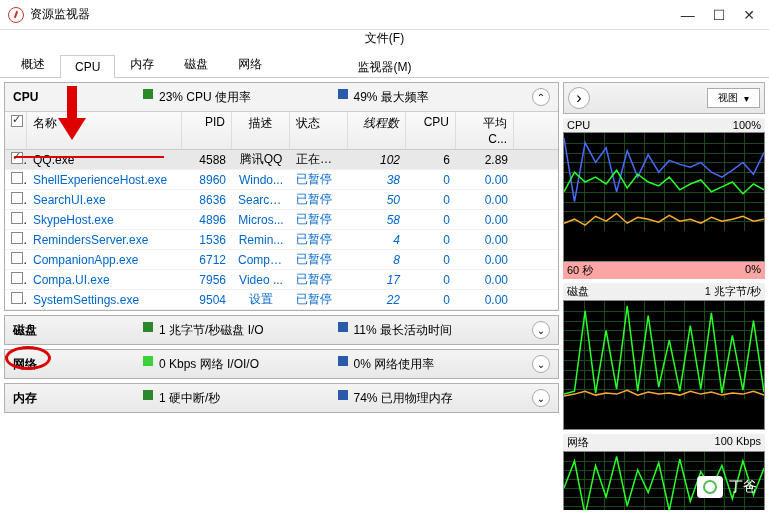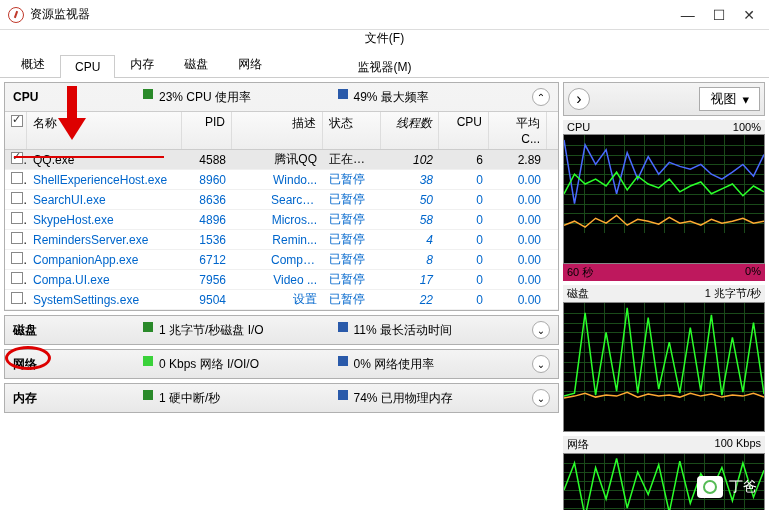--- a/index.html
+++ b/index.html
@@ -25,35 +25,35 @@
 .panel-header .stat { display: flex; align-items: flex-start; flex: 1; }
 .expand-btn { width: 18px; height: 18px; border: 1px solid #aaa; border-radius: 50%; display: flex; align-items: center; justify-content: center; background: #fff; cursor: pointer; font-size: 10px; }
 .proc-table { background: #fff; font-size: 12px; }
 .proc-head { display: flex; background: linear-gradient(#fafafa, #eee); border-bottom: 1px solid #ccc; border-top: 1px solid #ccc; }
 .proc-head > div { padding: 3px 6px; border-right: 1px solid #ddd; }
 .proc-row { display: flex; border-bottom: 1px solid #f0f0f0; height: 20px; align-items: center; }
 .proc-row > div { padding: 1px 6px; overflow: hidden; white-space: nowrap; text-overflow: ellipsis; }
 .c-chk { width: 22px; text-align: center; }
 .c-name { width: 155px; text-align: left; }
 .c-pid { width: 50px; text-align: right; }
-.c-desc { width: 58px; text-align: right; margin-left: 33px; }
+.c-desc { width: 58px; text-align: center; }
 .c-stat { width: 58px; text-align: left; }
 .c-thr { width: 58px; text-align: right; font-style: italic; }
 .c-cpu { width: 50px; text-align: right; }
 .c-avg { width: 58px; text-align: right; }
 .proc-row.sel { background: #e8e8e8; }
 .proc-row .link { color: #0066cc; }
 .chk { width: 12px; height: 12px; border: 1px solid #888; display: inline-block; background: #fff; position: relative; }
 .chk.on::after { content: '✓'; position: absolute; top: -3px; left: 0; font-size: 11px; color: #333; }
 .right-top { display: flex; align-items: center; justify-content: space-between; padding: 4px; }
 .arrow-btn { width: 22px; height: 22px; border: 1px solid #aaa; border-radius: 50%; background: #fff; display: flex; align-items: center; justify-content: center; cursor: pointer; }
-.view-btn { border: 1px solid #aaa; padding: 2px 10px; font-size: 13px; background: #fff; display: flex; align-items: center; gap: 6px; cursor: pointer; }
+.view-btn { border: 1px solid #aaa; padding: 2px 10px; font-size: 10px; background: #fff; display: flex; align-items: center; gap: 6px; cursor: pointer; }
 .chart-box { border: 1px solid #888; background: #000; position: relative; height: 130px; }
 .chart-title { display: flex; justify-content: space-between; font-size: 11px; padding: 1px 4px; background: #f0f0f0; }
-.chart-footer { display: flex; justify-content: space-between; font-size: 11px; padding: 1px 4px; background: #be185d; }
+.chart-footer { display: flex; justify-content: space-between; font-size: 11px; padding: 1px 4px; background: #fca5a5; }
 .chart-canvas { position: relative; height: 98px; background: #000; overflow: hidden; }
 .gridline { position: absolute; background: #1a4a1a; }
 .gridline.h { width: 100%; height: 1px; }
 .gridline.v { height: 100%; width: 1px; }
 svg.chart-svg { position: absolute; top: 0; left: 0; width: 100%; height: 100%; }
 .arrow-annot { position: absolute; z-index: 100; pointer-events: none; }
 .circle-annot { position: absolute; border: 3px solid #d00; border-radius: 50%; z-index: 100; pointer-events: none; }
 .watermark { position: absolute; bottom: 16px; right: 12px; display: flex; align-items: center; gap: 6px; color: #fff; font-size: 14px; z-index: 200; text-shadow: 0 0 3px rgba(0,0,0,0.8); }
 .wm-icon { width: 26px; height: 22px; background: #fff; border-radius: 4px; position: relative; }
 .wm-icon::after { content: ''; position: absolute; width: 10px; height: 10px; border: 2px solid #5b5; border-radius: 50%; top: 4px; left: 6px; }

